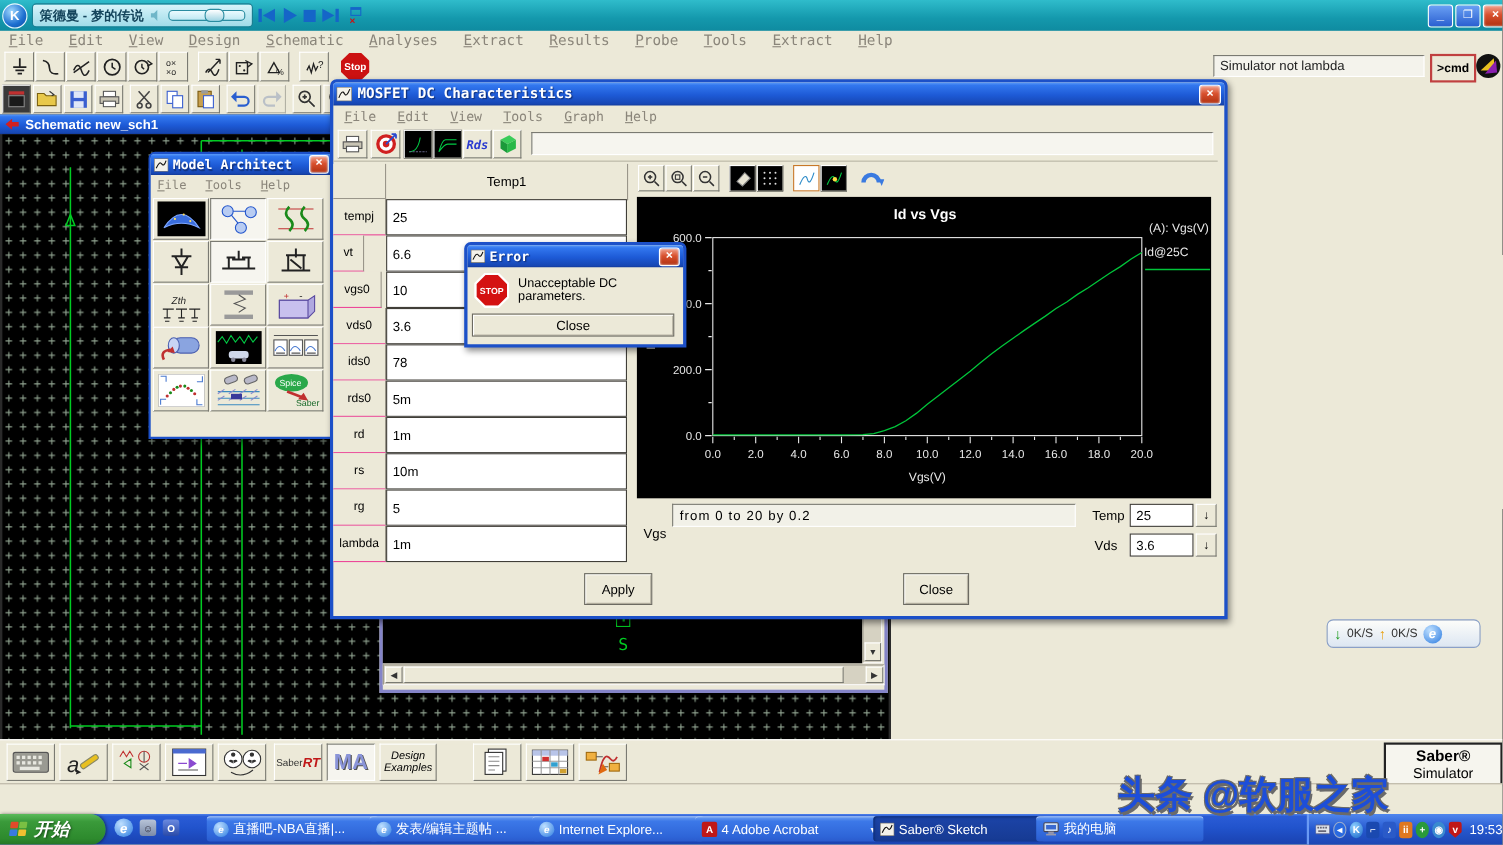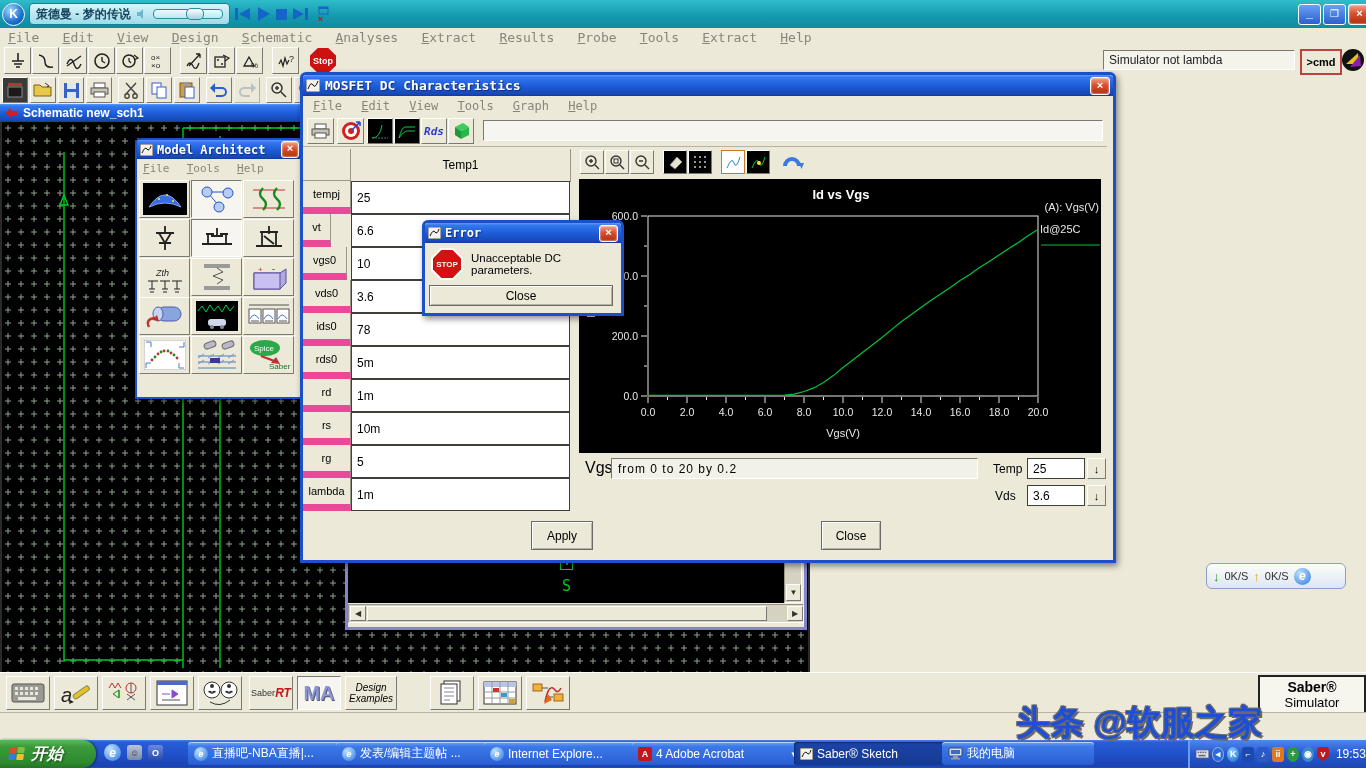--- a/index.html
+++ b/index.html
@@ -16,21 +16,21 @@
     line-height:14px;text-align:center;box-shadow:inset 0 0 2px #fff}
   .rb{border:1px solid;border-color:#fff #7a7a72 #7a7a72 #fff;background:#ece9d8;box-sizing:border-box;
     display:flex;align-items:center;justify-content:center}
   .rb.pressed{border-color:#7a7a72 #fff #fff #7a7a72;background:#f6f5ef}
   .inset{border:1px solid;border-color:#7a7a72 #fff #fff #7a7a72;background:#fff;box-sizing:border-box}
   .pbtn{border:1px solid #6c6a62;background:#ece9d8;box-shadow:inset 1px 1px 0 #fff,inset -1px -1px 0 #b8b4a4;
     display:flex;align-items:center;justify-content:center;font-size:12px;cursor:default}
   .menu-item{display:inline-block;margin-right:16px;color:#8a857a;font-size:13px}
   .menu-item::first-letter{text-decoration:underline}
   .plab{display:flex;align-items:center;justify-content:center;background:#ece9d8;
-    border-right:1px solid #9a968a;border-bottom:7px solid #ec4899;font-size:11px;box-sizing:border-box}
+    border-right:1px solid #9a968a;border-bottom:1px solid #ec4899;font-size:11px;box-sizing:border-box}
   .pval{background:#fff;border:1px solid #403e38;box-sizing:border-box;padding-left:5px;font-size:12px;display:flex;align-items:center}
   .scroll{background:#d6d2c2;border:1px solid;border-color:#9a968a #fff #fff #9a968a;box-sizing:border-box}
   .sbtn{background:#ece9d8;border:1px solid;border-color:#fff #7a7a72 #7a7a72 #fff;box-sizing:border-box;
     display:flex;align-items:center;justify-content:center;font-size:8px;color:#333}
   .task{height:23px;border-radius:3px;display:flex;align-items:center;gap:4px;padding:0 6px;color:#fff;font-size:12px;
     background:linear-gradient(180deg,#71a2f3 0%,#3c78e8 20%,#2e65d8 80%,#2a5bcd 100%);
     box-shadow:inset 0 1px 0 rgba(255,255,255,.5);white-space:nowrap;overflow:hidden}
   .task.active{background:linear-gradient(180deg,#1c44a8,#163a92);box-shadow:inset 1px 1px 2px #0b2a70}
   .trayicon{width:15px;height:15px;border-radius:3px;display:flex;align-items:center;justify-content:center;
     color:#fff;font-size:9px;font-weight:bold}
@@ -655,21 +655,21 @@
           <polyline points="69.0,216.4 88.5,216.4 108.0,216.4 127.5,216.4 147.0,216.4 166.5,216.4 186.0,216.4 205.5,216.1 215.3,215.2 225.0,212.5 234.8,208.9 244.5,203.5 254.3,196.6 264.0,188.5 273.8,181.0 283.5,173.5 293.3,166.0 303.0,158.5 312.8,150.4 322.5,142.6 332.3,135.4 342.0,128.5 351.8,121.6 361.5,115.0 371.3,108.4 381.0,101.5 390.8,95.5 400.5,88.6 410.3,82.6 420.0,76.0 429.8,69.4 439.5,63.4 449.3,56.5 459.0,50.5" fill="none" stroke="#00c43a" stroke-width="1.2"></polyline>
           <text x="262" y="20" fill="#fff" font-size="13" font-weight="bold" text-anchor="middle" font-family="Liberation Sans, sans-serif">Id vs Vgs</text>
           <text x="520" y="32" fill="#e8e8e8" font-size="11" text-anchor="end" font-family="Liberation Sans, sans-serif">(A): Vgs(V)</text>
           <text x="461" y="54" fill="#e8e8e8" font-size="11" font-family="Liberation Sans, sans-serif">Id@25C</text>
           <line x1="462" y1="66" x2="521" y2="66" stroke="#00c43a" stroke-width="1.2"></line>
           <text x="264" y="258" fill="#e8e8e8" font-size="11" text-anchor="middle" font-family="Liberation Sans, sans-serif">Vgs(V)</text>
           <text x="16" y="127" fill="#e8e8e8" font-size="11" text-anchor="middle" transform="rotate(-90 16 127)" font-family="Liberation Sans, sans-serif">Id(A)</text>
         </svg>
     </div>
 
-    <span class="abs" style="left:282px;top:384px;font-size:16px">Vgs</span>
+    <span class="abs" style="left:282px;top:403px;font-size:12px">Vgs</span>
     <div class="inset abs" style="left:308px;top:383px;width:367px;height:21px;background:#f2f1e8;display:flex;align-items:center;padding-left:6px">
       <span style="font-size:12px;letter-spacing:1px">from 0 to 20 by 0.2</span>
     </div>
     <span class="abs" style="left:690px;top:387px;font-size:12px">Temp</span>
     <div class="pval abs" style="left:724px;top:383px;width:58px;height:21px">25</div>
     <div class="rb abs" style="left:784px;top:383px;width:19px;height:21px;font-size:11px">↓</div>
     <span class="abs" style="left:692px;top:414px;font-size:12px">Vds</span>
     <div class="pval abs" style="left:724px;top:410px;width:58px;height:21px">3.6</div>
     <div class="rb abs" style="left:784px;top:410px;width:19px;height:21px;font-size:11px">↓</div>
 

